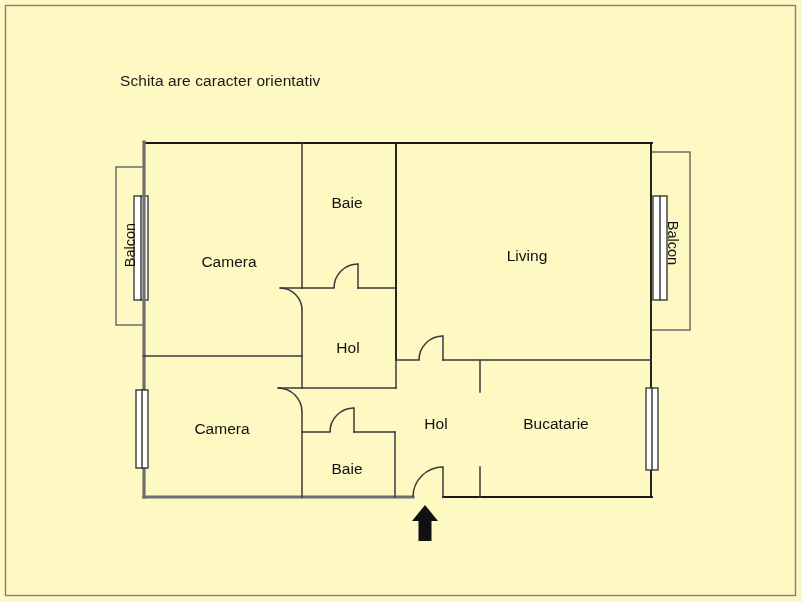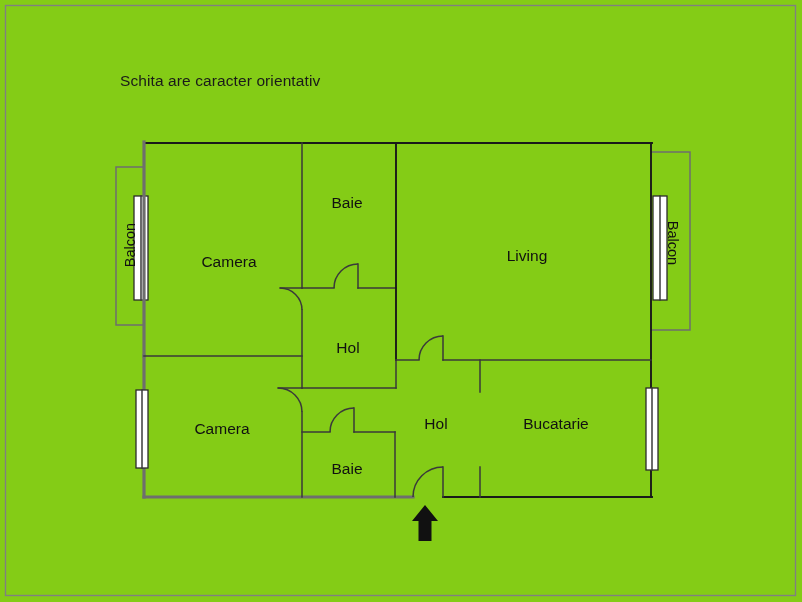--- a/index.html
+++ b/index.html
@@ -10,21 +10,21 @@
   body {
     width: 802px;
     height: 602px;
     font-family: "Liberation Sans", sans-serif;
     overflow: hidden;
   }
   #page {
     position: relative;
     width: 802px;
     height: 602px;
-    background: #84cc16;
+    background: #fef9c3;
   }
   #plan-svg {
     position: absolute;
     top: 0;
     left: 0;
     display: block;
   }
   .frame-rect {
     fill: none;
     stroke: #808080;

